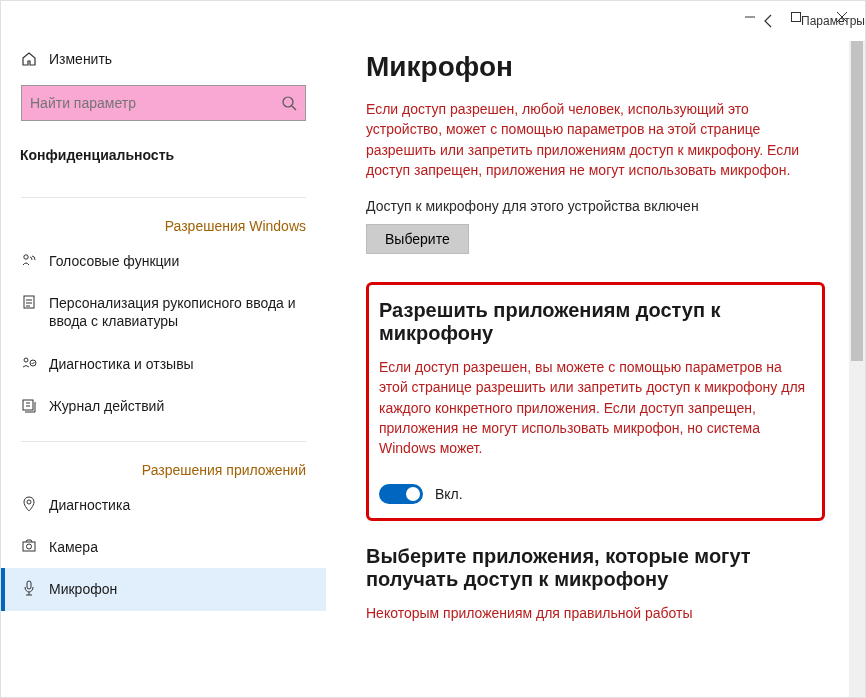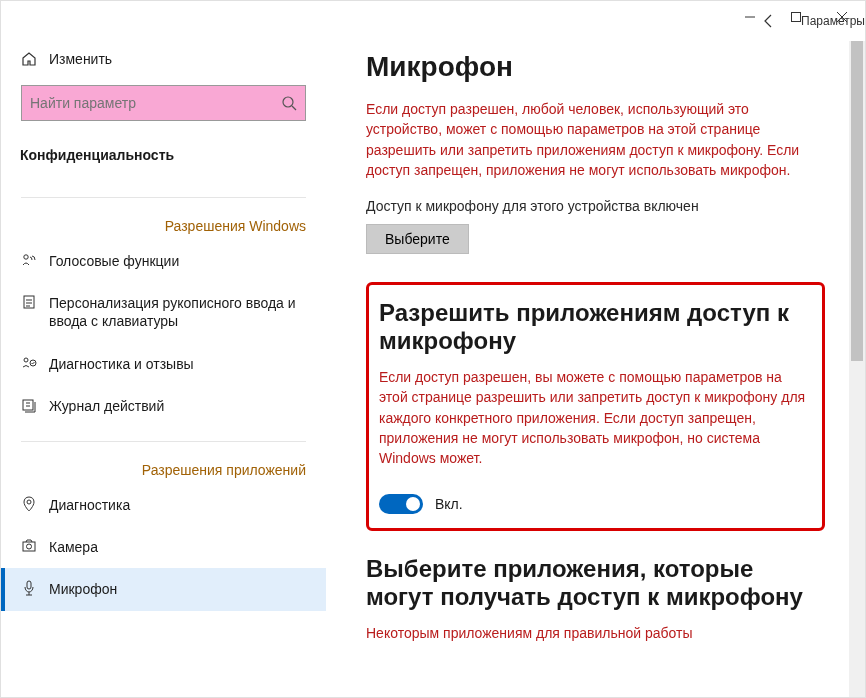--- a/index.html
+++ b/index.html
@@ -182,21 +182,21 @@
       cursor: pointer;
       margin-bottom: 28px;
     }
     .highlight-box {
       border: 3px solid #d80000;
       border-radius: 6px;
       padding: 14px 14px 14px 10px;
       margin-bottom: 24px;
     }
     h2.section-heading {
-      font-size: 24px;
+      font-size: 20px;
       font-weight: 600;
       color: #1a1a1a;
       margin-bottom: 12px;
     }
     .toggle-row {
       display: flex;
       align-items: center;
       gap: 12px;
       margin-top: 6px;
     }

